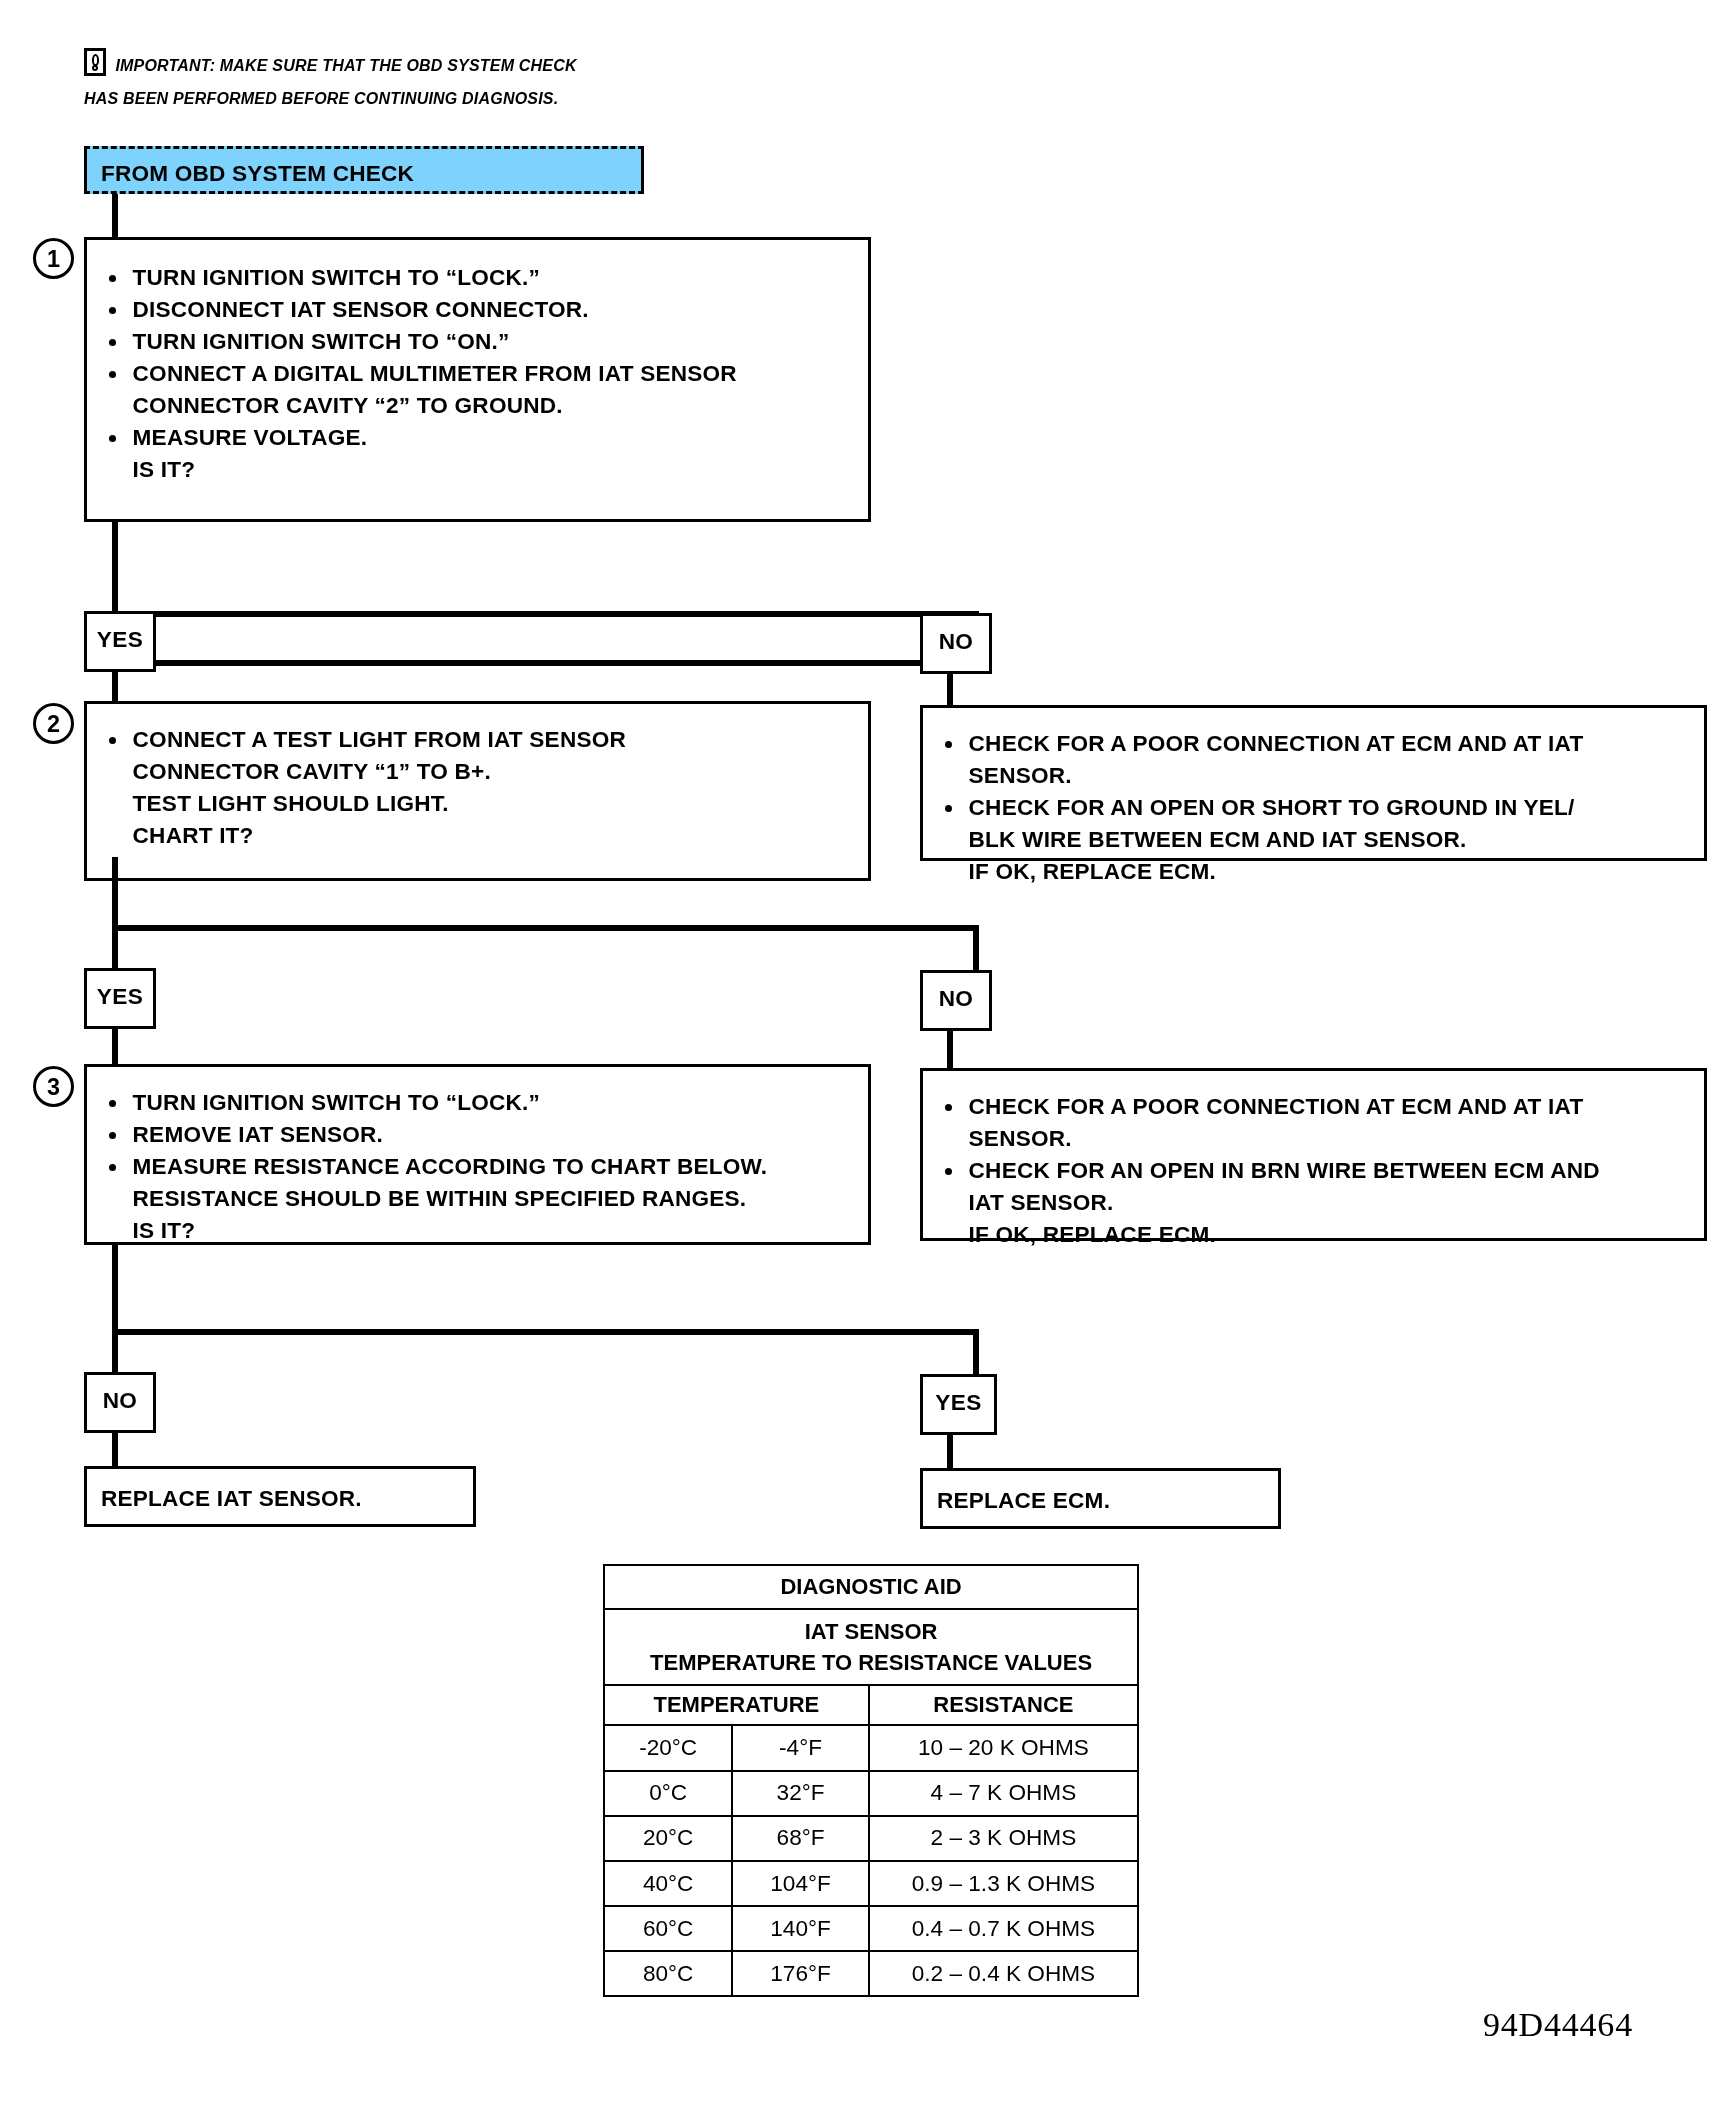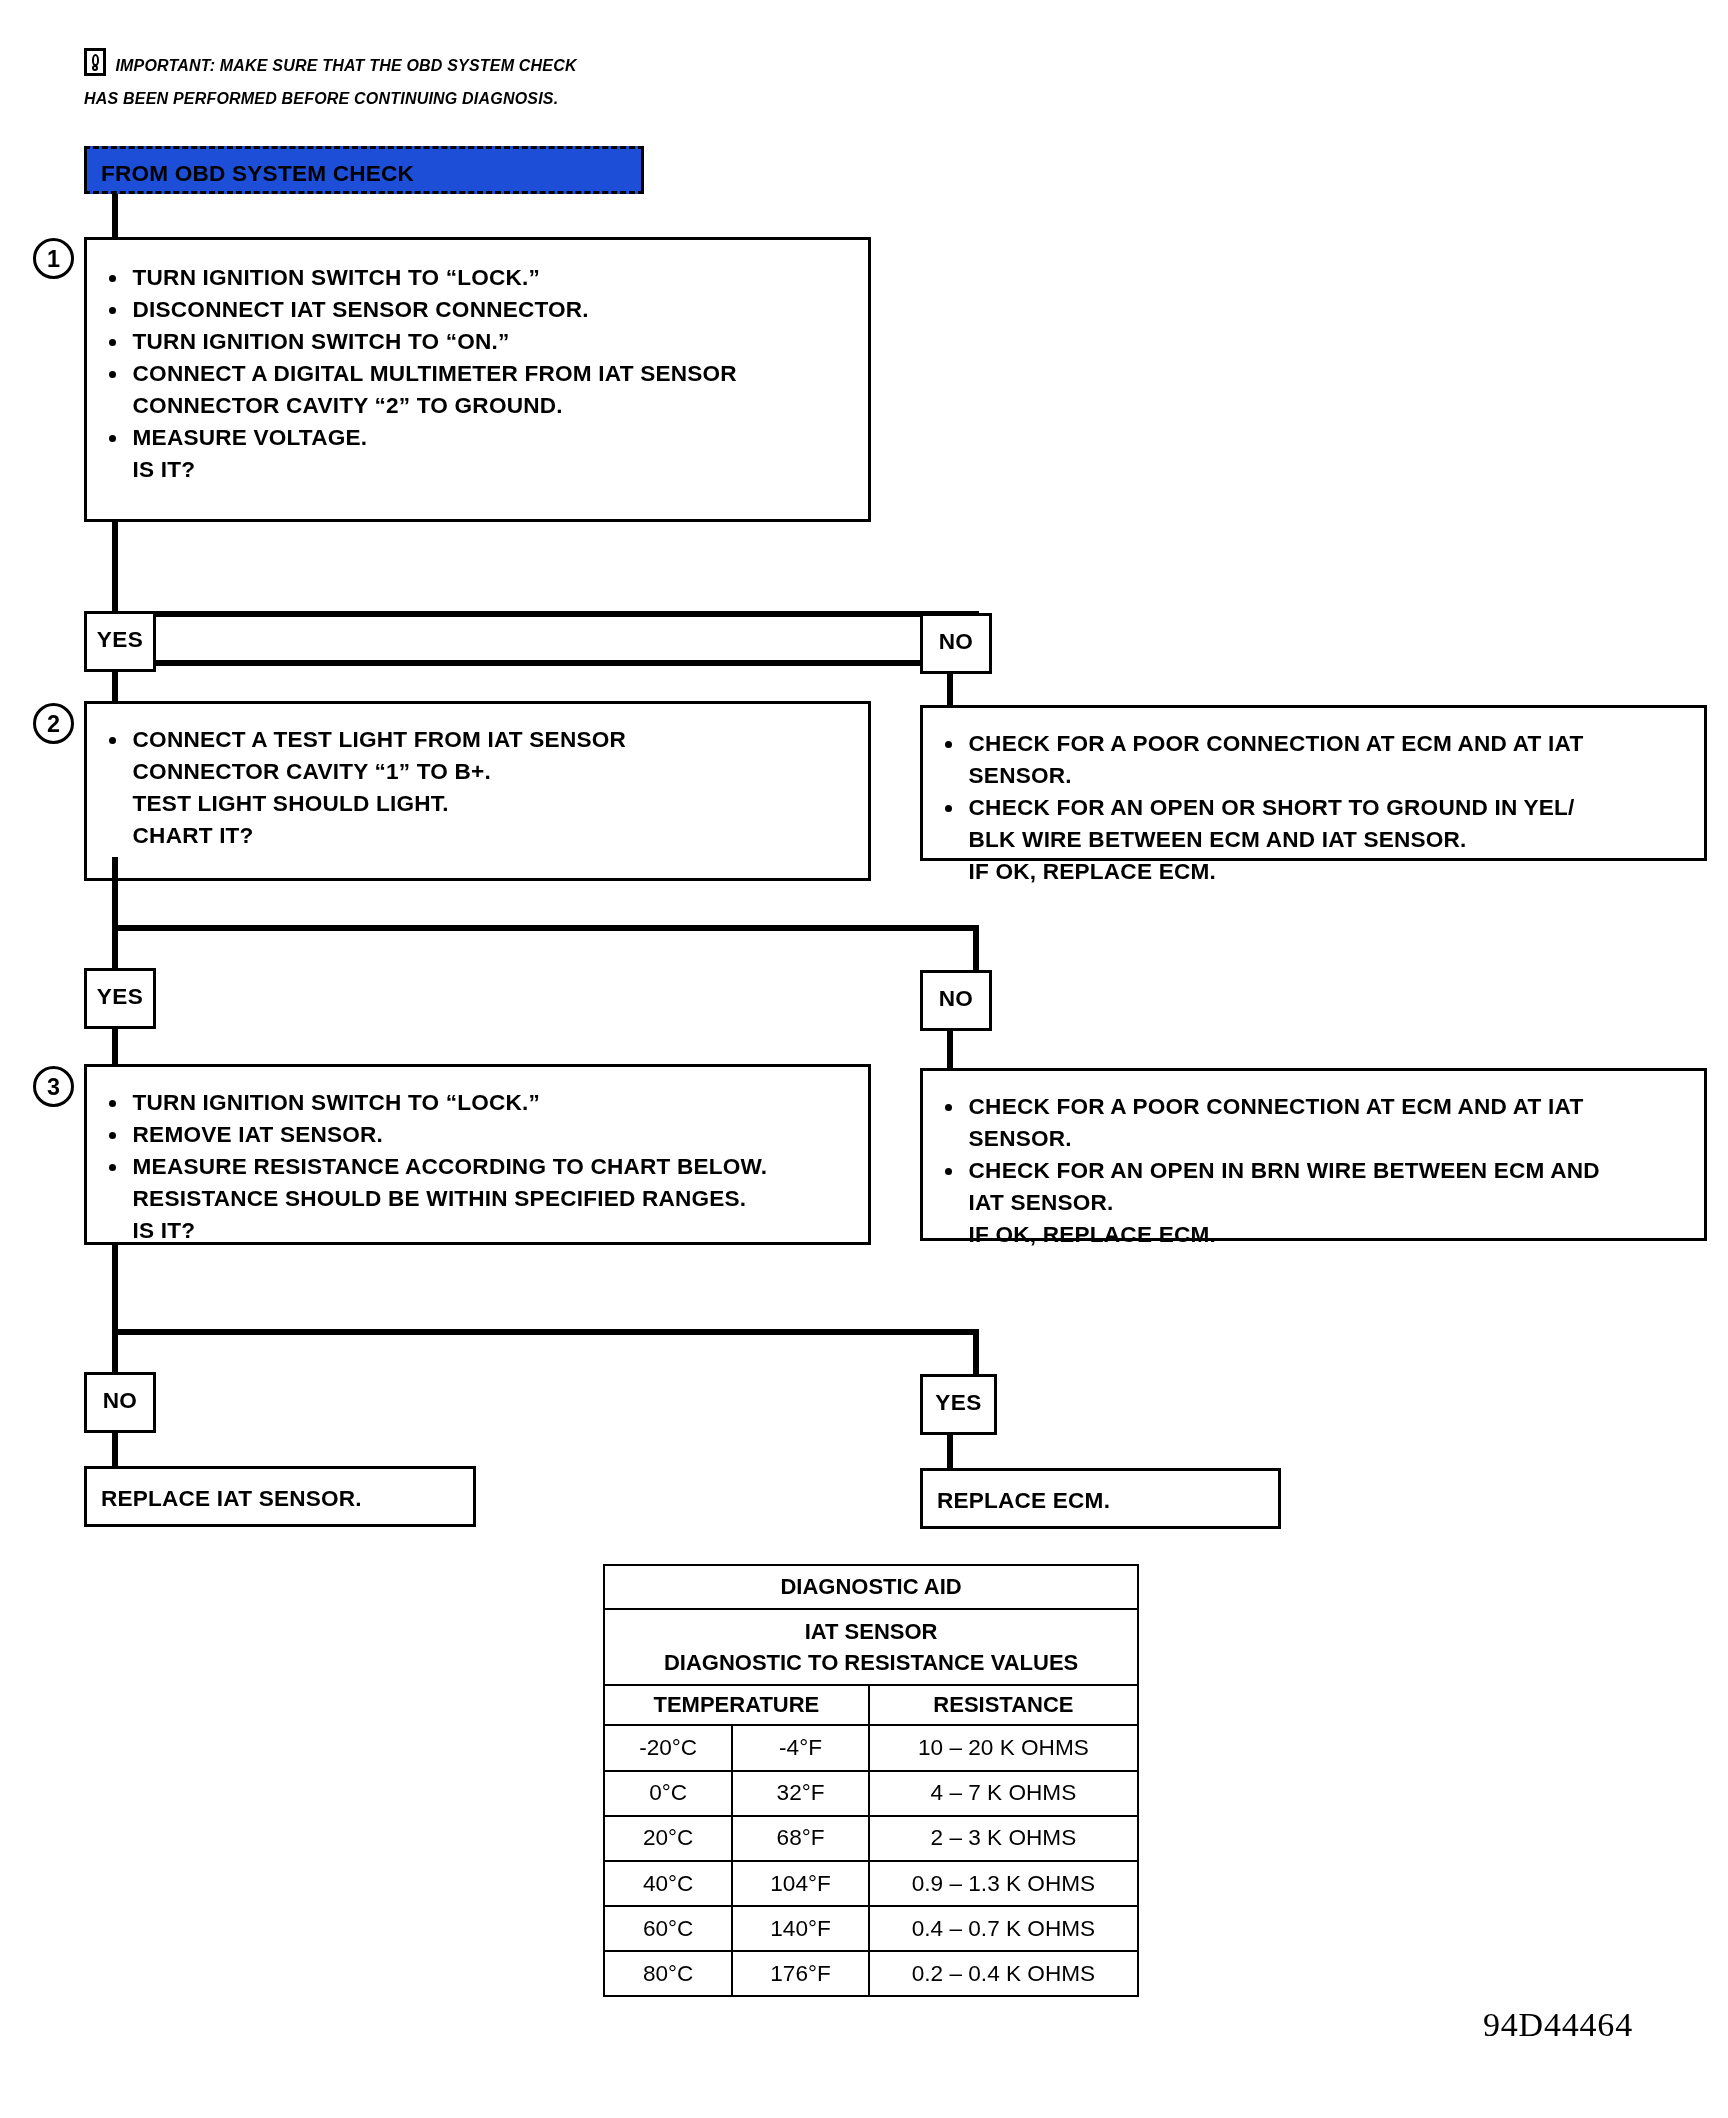--- a/index.html
+++ b/index.html
@@ -72,21 +72,21 @@
   .box {
     border: 3.1px solid #000;
     background: #fff;
     box-sizing: border-box;
   }
   .dashed-box {
     border-top: 3.9px dashed #000;
     border-bottom: 3.9px dashed #000;
     border-left: 3.9px solid #000;
     border-right: 3.9px solid #000;
-    background: #1d4ed8;
+    background: #7dd3fc;
     box-sizing: border-box;
   }
   .box-text {
     font-size: 22.6px;
     font-weight: bold;
     line-height: 32px;
     letter-spacing: 0.2px;
     white-space: nowrap;
   }
 
@@ -289,21 +289,21 @@
   </div>
 
   <table class="abs" id="aid-table">
     <tbody>
       <tr>
         <td class="title-cell" colspan="3">DIAGNOSTIC AID</td>
       </tr>
       <tr>
         <td class="sub-cell" colspan="3">
           <span style="display:block;">IAT SENSOR</span>
-          <span style="display:block;">DIAGNOSTIC TO RESISTANCE VALUES</span>
+          <span style="display:block;">TEMPERATURE TO RESISTANCE VALUES</span>
         </td>
       </tr>
       <tr>
         <td colspan="2" class="col-c">TEMPERATURE</td>
         <td class="col-r">RESISTANCE</td>
       </tr>
       <tr>
         <td class="data-cell col-c">-20°C</td>
         <td class="data-cell col-f">-4°F</td>
         <td class="data-cell col-r">10 – 20 K OHMS</td>

